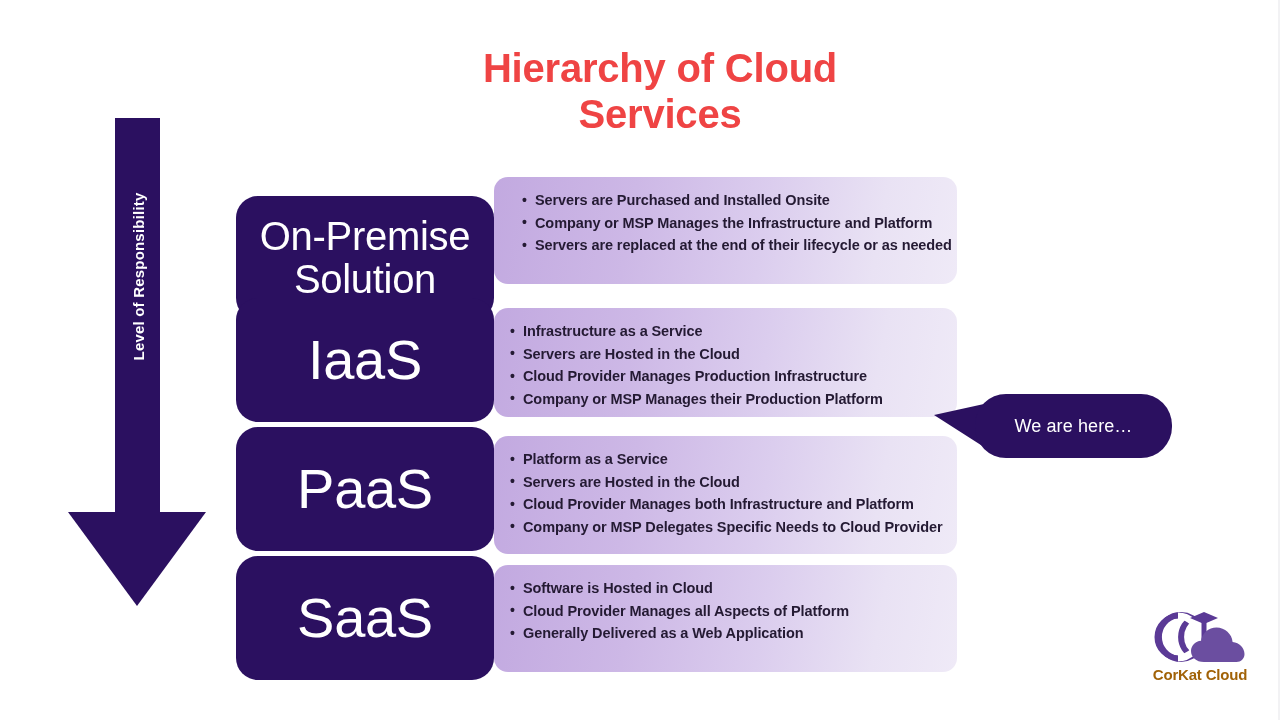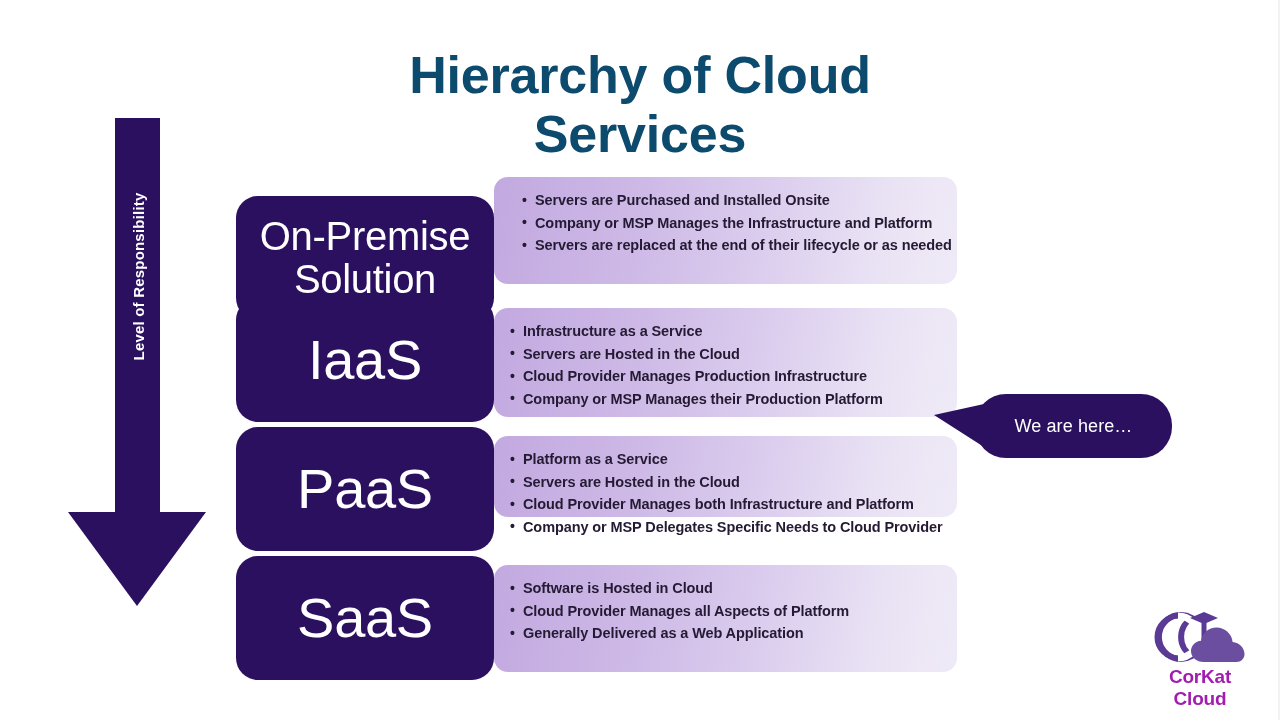--- a/index.html
+++ b/index.html
@@ -15,28 +15,28 @@
     position: relative;
     width: 1280px;
     height: 720px;
     background: #ffffff;
     overflow: hidden;
   }
 
   
   #title {
     position: absolute;
-    left: 340px;
+    left: 360px;
     top: 46px;
     width: 600px;
     text-align: center;
-    font-size: 52px;
+    font-size: 40px;
     font-weight: bold;
     line-height: 1.14;
-    color: #0c4a6e;
+    color: #ef4444;
     letter-spacing: -0.2px;
     white-space: pre-line;
   }
 
   
   #axis {
     position: absolute;
     left: 68px;
     top: 118px;
     width: 140px;
@@ -135,21 +135,21 @@
   #row-0 { top: 168px; }
   #row-0 .tile { height: 124px; margin-top: 28px; }
   #row-0 .desc-panel { height: 107px; top: 9px; padding-left: 28px; }
 
   #row-1 { top: 298px; }
   #row-1 .tile { height: 124px; }
   #row-1 .desc-panel { height: 109px; top: 10px; }
 
   #row-2 { top: 427px; }
   #row-2 .tile { height: 124px; }
-  #row-2 .desc-panel { height: 81px; top: 9px; }
+  #row-2 .desc-panel { height: 118px; top: 9px; }
 
   #row-3 { top: 556px; }
   #row-3 .tile { height: 124px; }
   #row-3 .desc-panel { height: 107px; top: 9px; }
 
   
   #callout {
     position: absolute;
     left: 975px;
     top: 394px;
@@ -189,22 +189,22 @@
     top: 0;
     width: 112px;
     height: 62px;
   }
   #logo-text {
     position: absolute;
     left: 0;
     top: 60px;
     width: 120px;
     text-align: center;
-    color: #a21caf;
-    font-size: 19px;
+    color: #a16207;
+    font-size: 15px;
     font-weight: bold;
     letter-spacing: -0.2px;
   }
 
   
   #right-rule {
     position: absolute;
     right: 0;
     top: 0;
     width: 2px;

